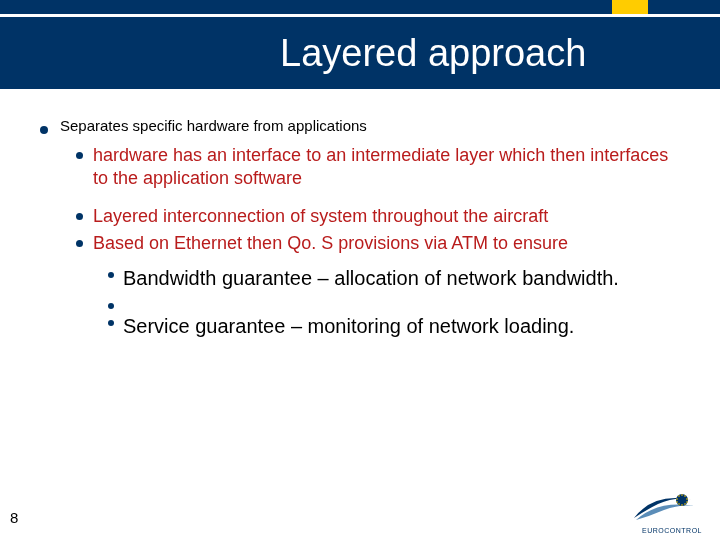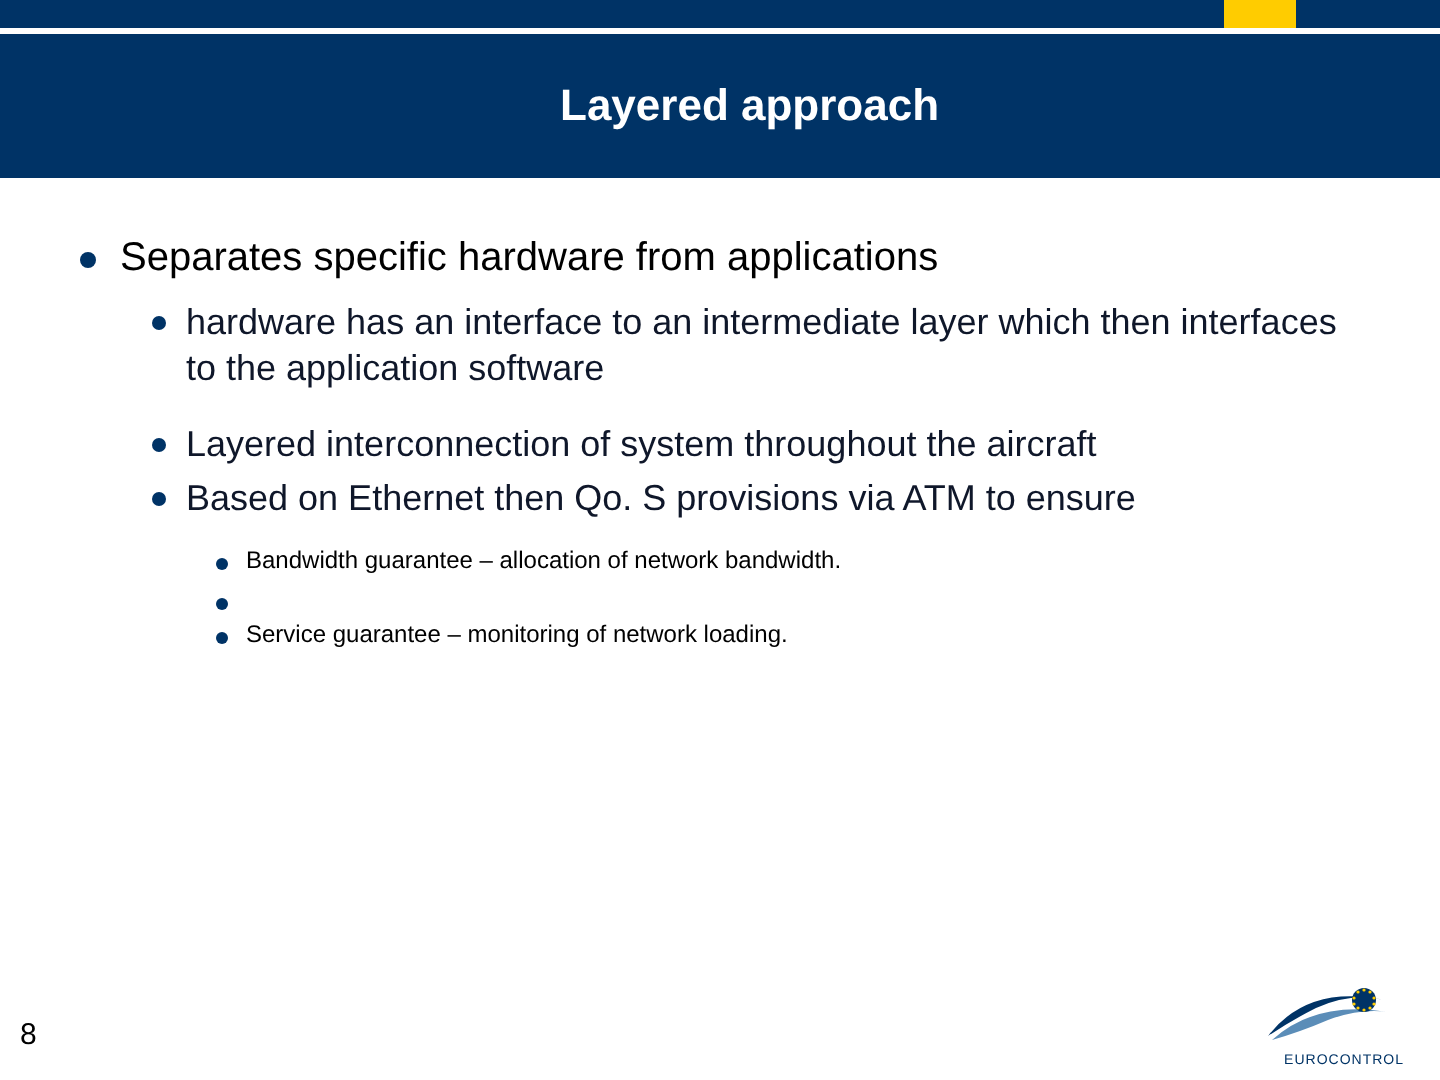--- a/index.html
+++ b/index.html
@@ -29,22 +29,22 @@
     background: #003366;
     height: 72px;
     width: 100%;
     display: flex;
     align-items: center;
     padding-left: 280px;
     margin-top: 3px;
   }
   .title {
     color: #fff;
-    font-size: 22px;
-    font-weight: 700;
+    font-size: 38px;
+    font-weight: 400;
   }
   .content {
     padding: 28px 40px 0 40px;
   }
   .bullet-row {
     display: flex;
     align-items: flex-start;
   }
   .dot {
     width: 8px;
@@ -67,35 +67,35 @@
   .dot-xs {
     width: 6px;
     height: 6px;
     border-radius: 50%;
     background: #003366;
     flex-shrink: 0;
     margin-top: 7px;
     margin-right: 9px;
   }
   .lvl1 {
-    font-size: 20px;
+    font-size: 15px;
     color: #000;
     line-height: 1.25;
     margin-bottom: 8px;
   }
   .lvl2-wrap { margin-left: 36px; margin-bottom: 14px; }
   .lvl2 {
     font-size: 18px;
-    color: #0f172a;
+    color: #b91c1c;
     line-height: 1.3;
     margin-bottom: 4px;
   }
   .lvl3-wrap { margin-left: 32px; margin-top: 10px; margin-bottom: 8px;}
   .lvl3 {
-    font-size: 12px;
+    font-size: 20px;
     color: #000;
     line-height: 1.35;
     margin-bottom: 4px;
   }
   .page-num {
     position: absolute;
     left: 10px;
     bottom: 14px;
     font-size: 15px;
     color: #000;

